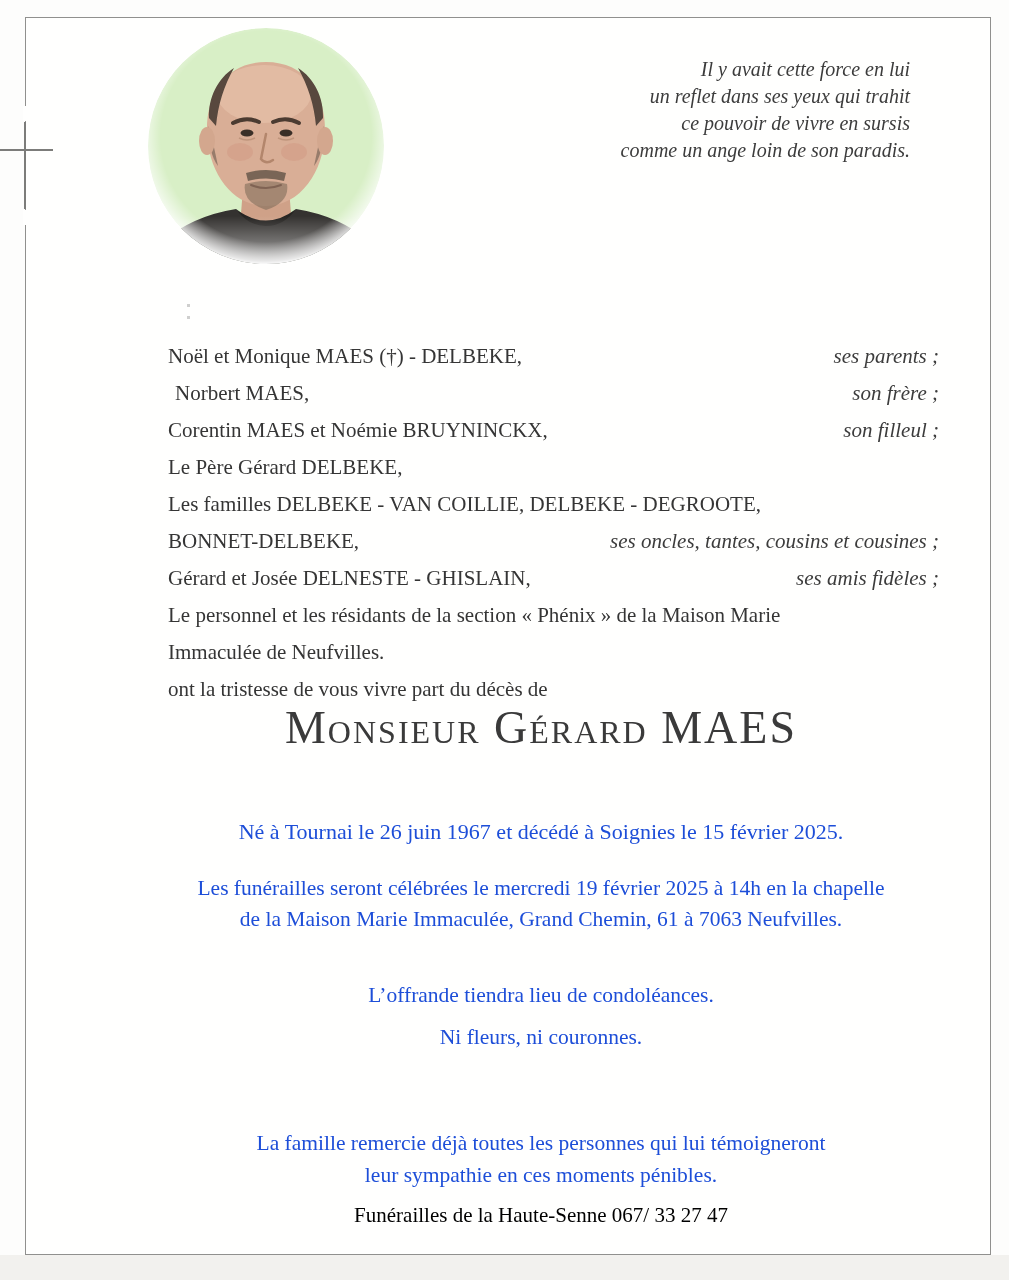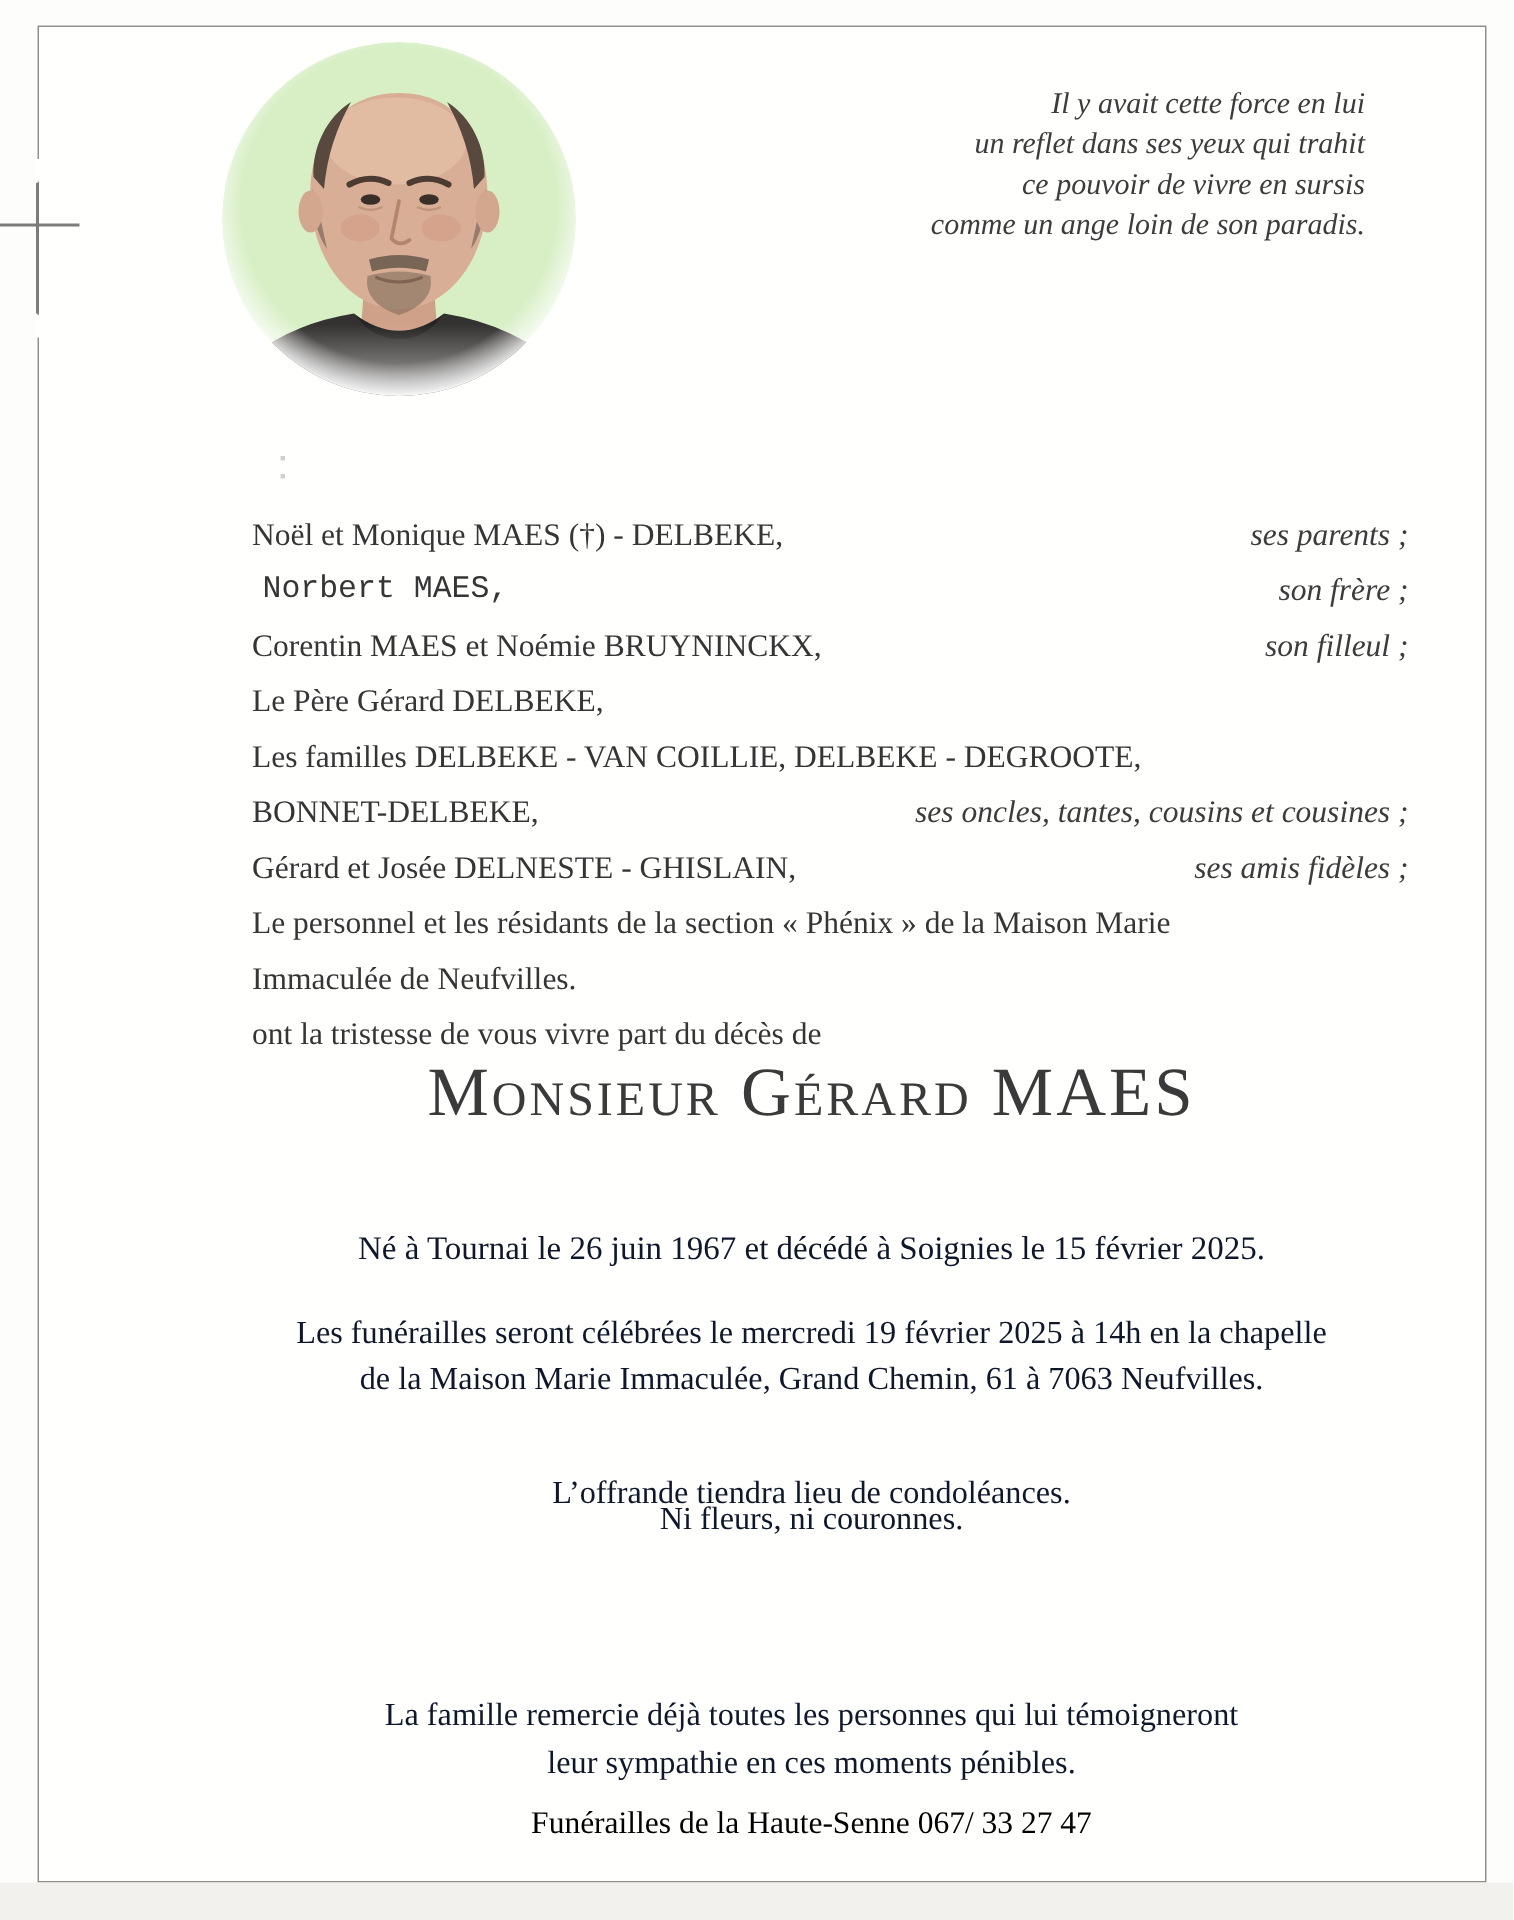--- a/index.html
+++ b/index.html
@@ -33,31 +33,31 @@
     position:absolute;top:56px;right:99px;width:420px;
     text-align:right;font-style:italic;font-size:20px;line-height:27px;color:#3c3c3c;
   }
   
   .family{position:absolute;left:168px;top:338px;width:771px;}
   .family-row{
     display:flex;justify-content:space-between;align-items:center;
     height:37px;line-height:37px;font-size:21px;color:#353535;white-space:nowrap;
   }
   .family-row .relation{font-style:italic;color:#3c3c3c;}
-  .family-row.indent .name{padding-left:7px;font-family:Liberation Mono, monospace;}
+  .family-row.indent .name{padding-left:7px;}
   
-  .cblock{position:absolute;left:151px;width:780px;text-align:center;color:#0f172a;}
+  .cblock{position:absolute;left:151px;width:780px;text-align:center;color:#1d4ed8;}
   .title{
     top:702px;font-size:46px;line-height:52px;font-variant:small-caps;
     letter-spacing:2px;color:#3a3a3a;
   }
   .dates{top:817px;font-size:22px;line-height:30px;}
   .funeral{top:873px;font-size:21.5px;line-height:31px;}
   .offering{top:964px;font-size:21.5px;margin-top:19px;}
-  .flowers{top:1000px;font-size:21.5px;}
+  .flowers{top:1025px;font-size:21.5px;}
   .thanks{top:1083px;font-size:21.5px;line-height:32px;margin-top:44px;}
   .home{top:1203px;font-size:21px;color:#000000;}
 </style>
 </head>
 <body>
 
 <div class="frame"></div>
 <div class="bottom-strip"></div>
 
 <div class="gap gap1"></div>

